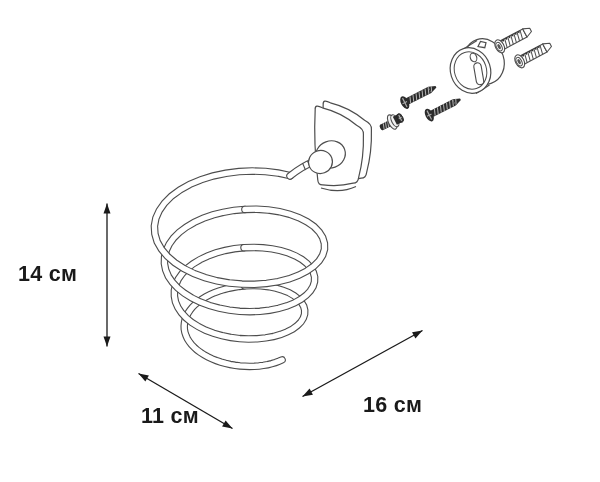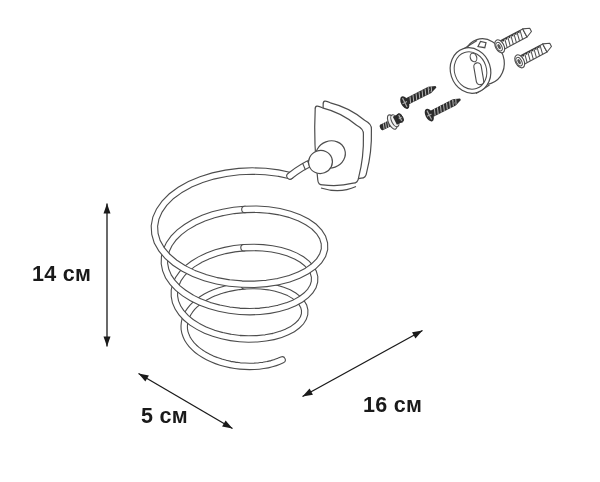--- a/index.html
+++ b/index.html
@@ -5,21 +5,21 @@
   html,body{margin:0;padding:0;background:#fff;}
   .stage{
     position:relative;width:600px;height:482px;background:#ffffff;
     font-family:"Liberation Sans",sans-serif;overflow:hidden;
   }
   .stage svg{position:absolute;left:0;top:0;}
   .dim-label{
     position:absolute;color:#1a1a1a;font-size:21.5px;font-weight:600;
     line-height:1;white-space:nowrap;letter-spacing:0.3px;
   }
-  #lbl-height{left:32px;top:264px;}
+  #lbl-height{left:18px;top:264px;}
   #lbl-depth{left:141px;top:406px;}
   #lbl-width{left:363px;top:375px;margin-top:20px;}
 </style>
 </head>
 <body>
 
 <div class="stage">
 
   <svg id="art" width="600" height="482" viewBox="0 0 600 482">
     <defs>
@@ -175,15 +175,15 @@
     </g>
 
     <g stroke="#1a1a1a" stroke-width="1.3" fill="none">
       <line x1="107" y1="203.5" x2="107" y2="346.5" marker-start="url(#ah)" marker-end="url(#ah)"></line>
       <line x1="138.5" y1="373.5" x2="232.5" y2="428.5" marker-start="url(#ah)" marker-end="url(#ah)"></line>
       <line x1="302.5" y1="396.5" x2="422.5" y2="330.5" marker-start="url(#ah)" marker-end="url(#ah)"></line>
     </g>
   </svg>
 
   <div class="dim-label" id="lbl-height">14 см</div>
-  <div class="dim-label" id="lbl-depth">5 см</div>
+  <div class="dim-label" id="lbl-depth">11 см</div>
   <div class="dim-label" id="lbl-width">16 см</div>
 </div>
 
 </body></html>

